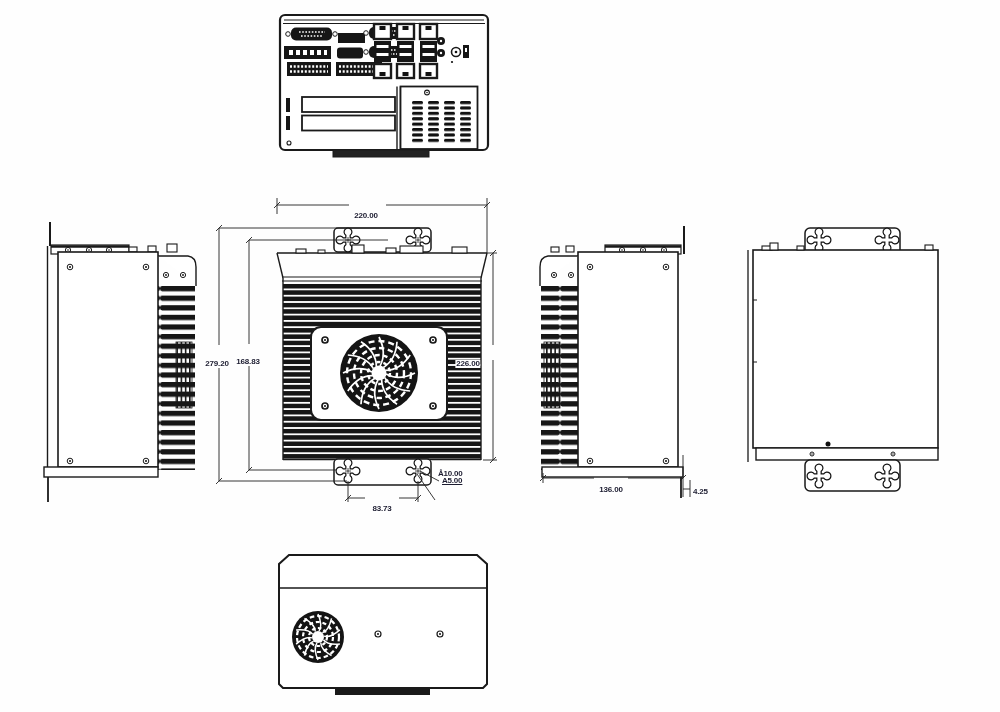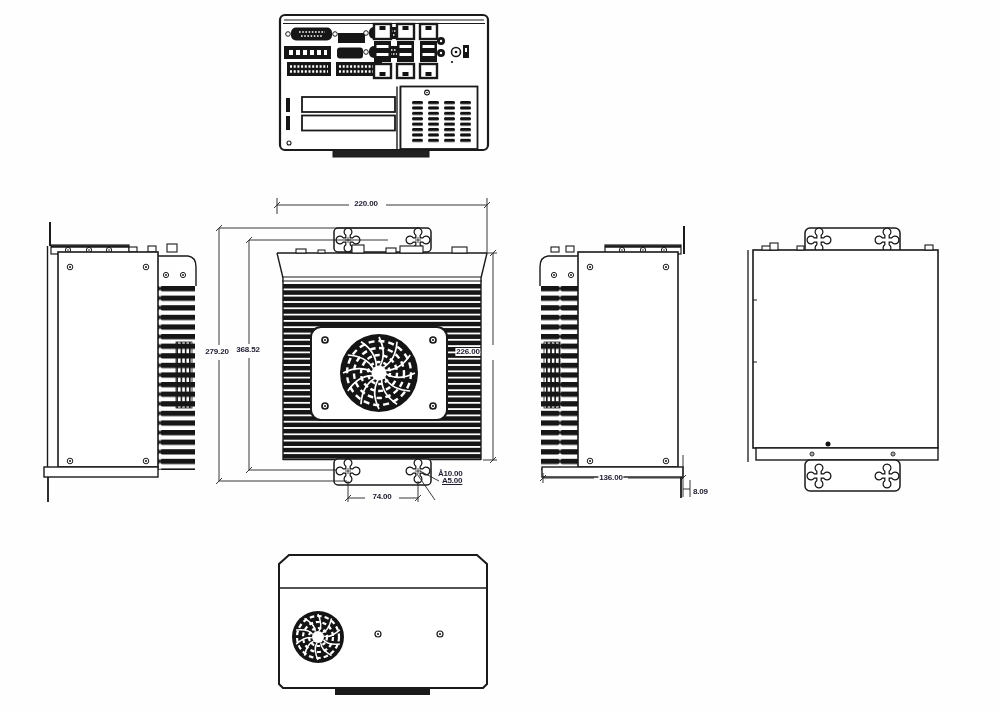--- a/index.html
+++ b/index.html
@@ -8,21 +8,21 @@
     position:relative; width:1000px; height:712px;
     background:#fefefe; overflow:hidden;
     font-family:"Liberation Sans", sans-serif;
   }
   svg { position:absolute; left:0; top:0; }
   .dim-label {
     position:absolute; font-size:8px; font-weight:700; line-height:1;
     color:#1c1c30; background:#fff; padding:0 1px; white-space:nowrap;
     letter-spacing:-0.2px;
   }
-  .centered  { transform:translate(-50%,-50%); }
+  .centered  { transform:translate(-50%,-50%);margin-top:12px; }
   .vcentered { transform:translate(0,-50%); }
 </style>
 </head>
 <body>
 
 <div class="canvas">
 <svg width="1000" height="712" viewBox="0 0 1000 712" stroke-linecap="butt" fill="none">
   <defs>
     <pattern id="finsDense" patternUnits="userSpaceOnUse" x="283" y="284" width="8" height="6.3">
       <rect width="8" height="4.5" fill="#161616"></rect>
@@ -384,20 +384,20 @@
     <line x1="540" y1="481" x2="546" y2="475"></line>
     <line x1="680" y1="481" x2="686" y2="475"></line>
 
     <line x1="690" y1="480" x2="690" y2="497"></line>
     <line x1="683" y1="489" x2="690" y2="489"></line>
   </g>
 </svg>
 
 <div class="dim-label centered" style="left:366px; top:204px;">220.00</div>
 <div class="dim-label centered" style="left:217px; top:352px;">279.20</div>
-<div class="dim-label centered" style="left:248px; top:350px;">368.52</div>
+<div class="dim-label centered" style="left:248px; top:350px;">168.83</div>
 <div class="dim-label centered" style="left:468px; top:352px;">226.00</div>
-<div class="dim-label centered" style="left:382px; top:497px;">74.00</div>
+<div class="dim-label centered" style="left:382px; top:497px;">83.73</div>
 <div class="dim-label vcentered" style="left:441px; top:481px;text-decoration:underline;">Å5.00</div>
 <div class="dim-label vcentered" style="left:437px; top:474px;">Å10.00</div>
 <div class="dim-label centered" style="left:611px; top:478px;">136.00</div>
-<div class="dim-label vcentered" style="left:692px; top:492px;">8.09</div>
+<div class="dim-label vcentered" style="left:692px; top:492px;">4.25</div>
 </div>
 
 </body></html>

